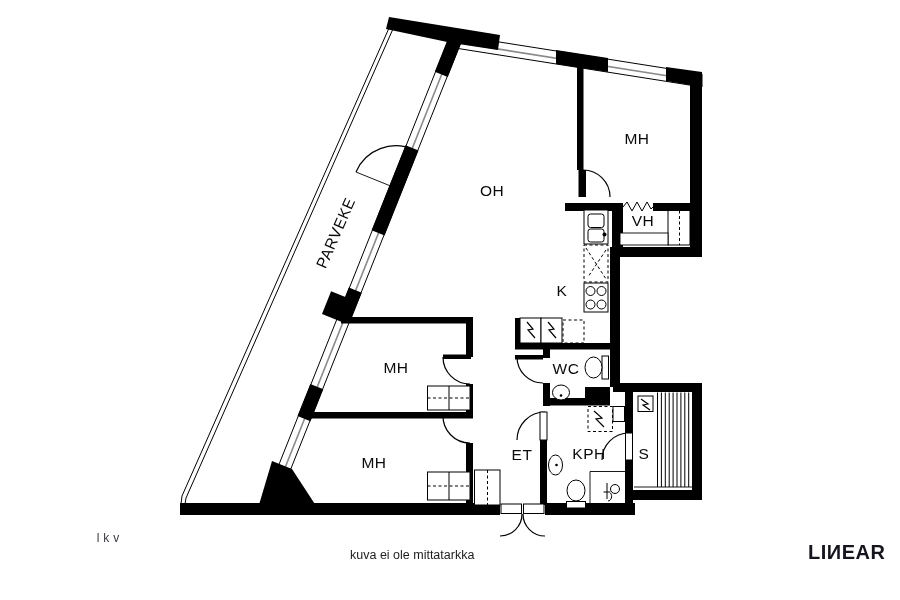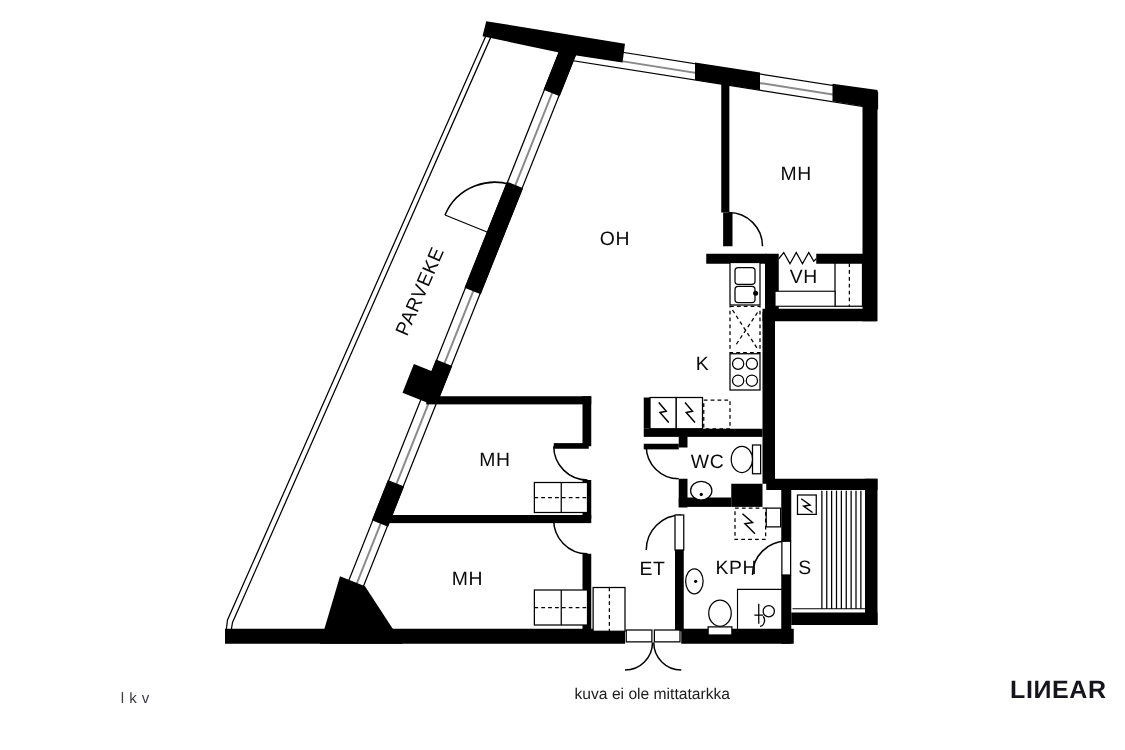--- a/index.html
+++ b/index.html
@@ -2,22 +2,22 @@
 <html><head>
 <meta charset="utf-8">
 <style>
   html,body{margin:0;padding:0;background:#fff;}
   body{width:900px;height:600px;position:relative;overflow:hidden;
        font-family:"Liberation Sans","DejaVu Sans",sans-serif;}
   #plan-svg{position:absolute;left:0;top:0;}
   .room-label{font-size:15.5px;fill:#0a0a0a;letter-spacing:0.5px;}
   .brand-left{position:absolute;left:34px;top:530px;width:148px;text-align:center;color:#16161e;}
   .brand-left .t{font-size:22px;font-weight:600;letter-spacing:8px;padding-left:8px;white-space:nowrap;}
-  .brand-left .s{font-size:12px;letter-spacing:4px;padding-left:4px;margin-top:21px;color:#3a3a42;}
-  .disclaimer{position:absolute;left:350px;top:548px;width:234px;text-align:right;
+  .brand-left .s{font-size:12px;letter-spacing:4px;padding-left:4px;margin-top:1px;color:#3a3a42;}
+  .disclaimer{position:absolute;left:350px;top:548px;width:234px;text-align:left;
               font-size:12.5px;color:#1c1c1c;}
   .brand-right{position:absolute;left:808px;top:541px;font-size:20px;font-weight:bold;
                color:#16151d;letter-spacing:0.5px;text-align:center;}
 </style>
 </head>
 <body>
 
 <svg id="plan-svg" width="900" height="600" viewBox="0 0 900 600">
 
   <g stroke="#000" stroke-width="1" fill="none">

